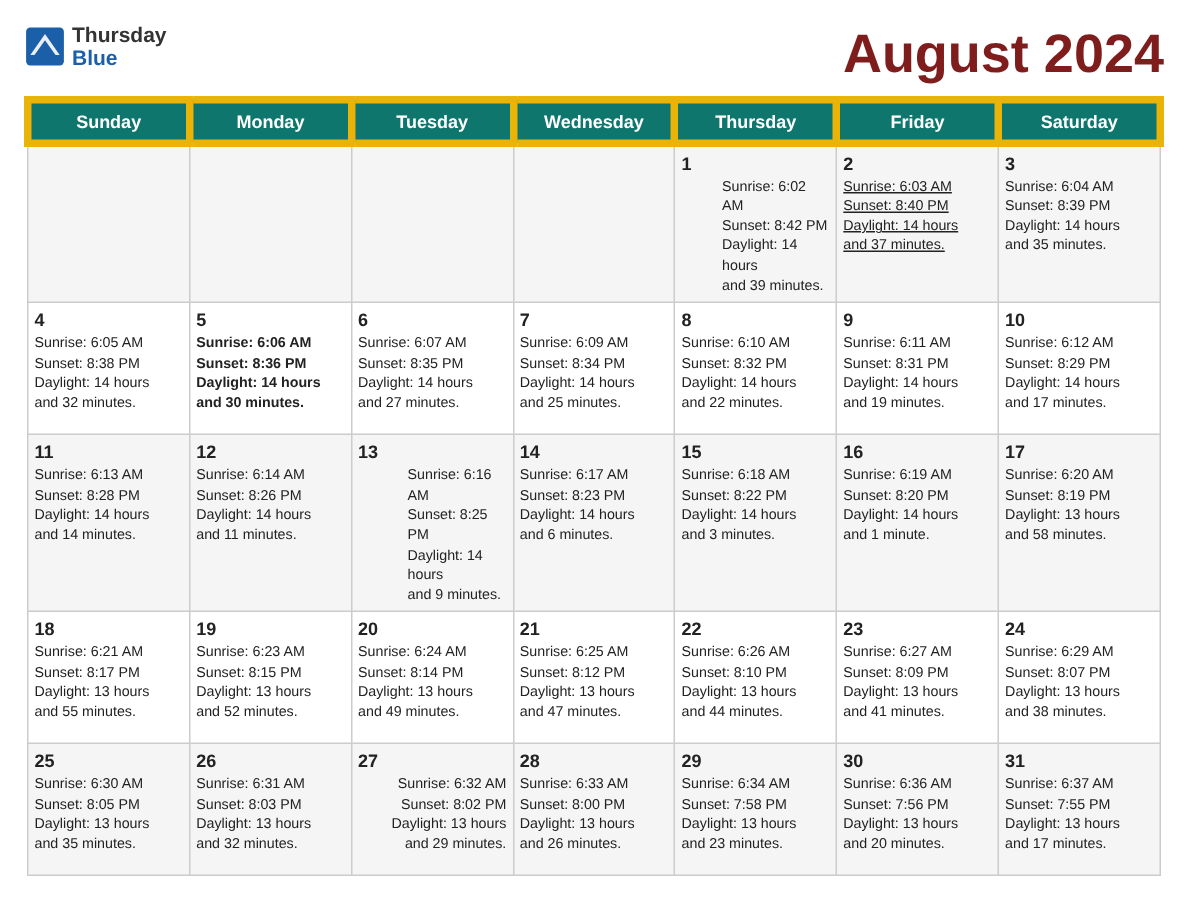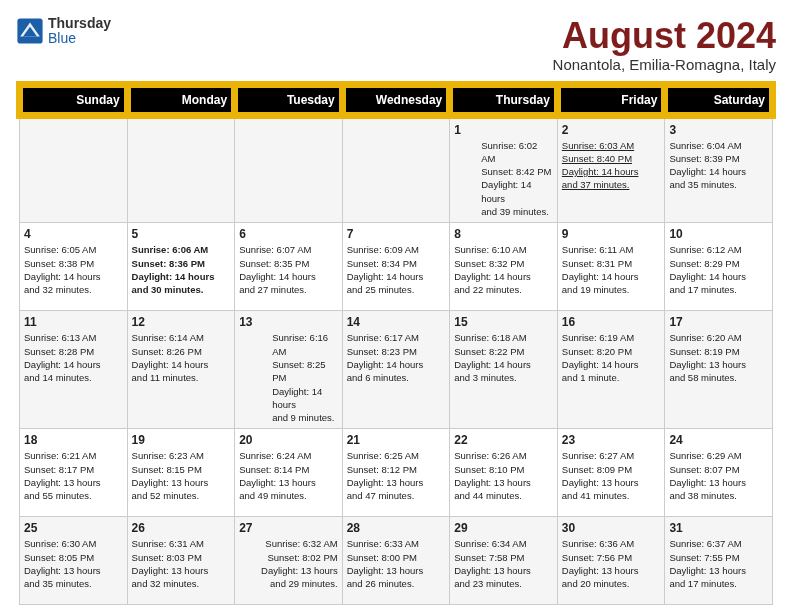--- a/index.html
+++ b/index.html
@@ -26,21 +26,21 @@
       flex-direction: column;
       line-height: 1.1;
     }
     .logo-general {
       font-size: 14px;
       font-weight: bold;
       color: #333;
     }
     .logo-blue {
       font-size: 14px;
-      font-weight: normal;
+      font-weight: bold;
       color: #1a5fa8;
     }
     .logo-icon {
       width: 28px;
       height: 28px;
     }
     .title-block {
       text-align: right;
     }
     .month-title {
@@ -52,27 +52,27 @@
     .location {
       font-size: 15px;
       color: #333;
     }
     table {
       width: 100%;
       border-collapse: collapse;
       table-layout: fixed;
     }
     thead tr th {
-      background-color: #000000;
+      background-color: #0f766e;
       color: #fff;
       font-size: 12px;
       font-weight: bold;
       padding: 5px 4px;
-      text-align: right;
-      border: 7px solid #eab308;
+      text-align: center;
+      border: 5px solid #eab308;
     }
     tbody tr td {
       vertical-align: top;
       border: 1px solid #ccc;
       padding: 4px 4px;
       font-size: 10px;
       color: #222;
       min-height: 80px;
       height: 88px;
       background: #fff;
@@ -108,21 +108,20 @@
       <polygon points="20,8 34,28 6,28" fill="white" opacity="0.9"></polygon>
       <polygon points="20,14 30,28 10,28" fill="#1a5fa8"></polygon>
     </svg>
     <div class="logo-text">
       <span class="logo-general">Thursday</span>
       <span class="logo-blue">Blue</span>
     </div>
   </div>
   <div class="title-block">
     <div class="month-title">August 2024</div>
-    <div class="location">Nonantola, Emilia-Romagna, Italy</div>
   </div>
 </div>
 
 <table>
   <thead>
     <tr>
     <th>Sunday</th>
         <th>Monday</th>
         <th>Tuesday</th>
         <th>Wednesday</th>

